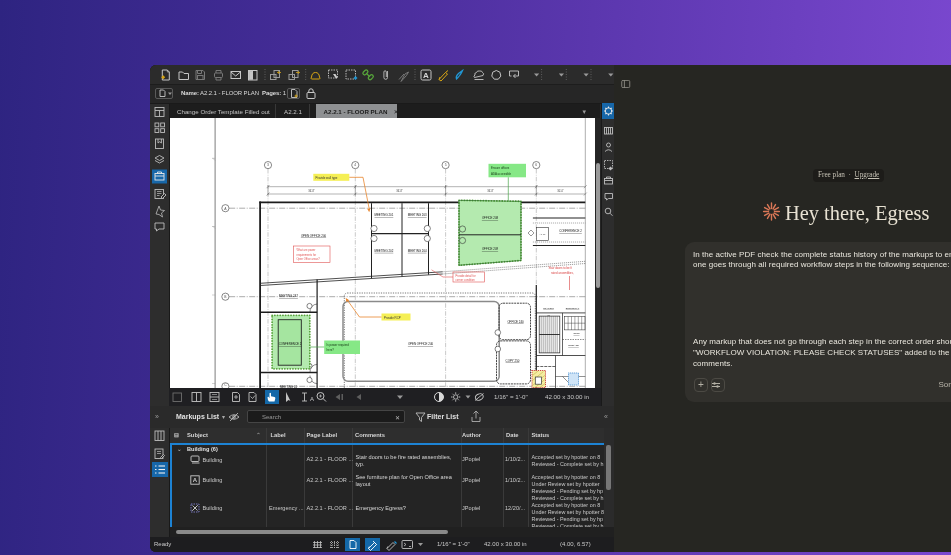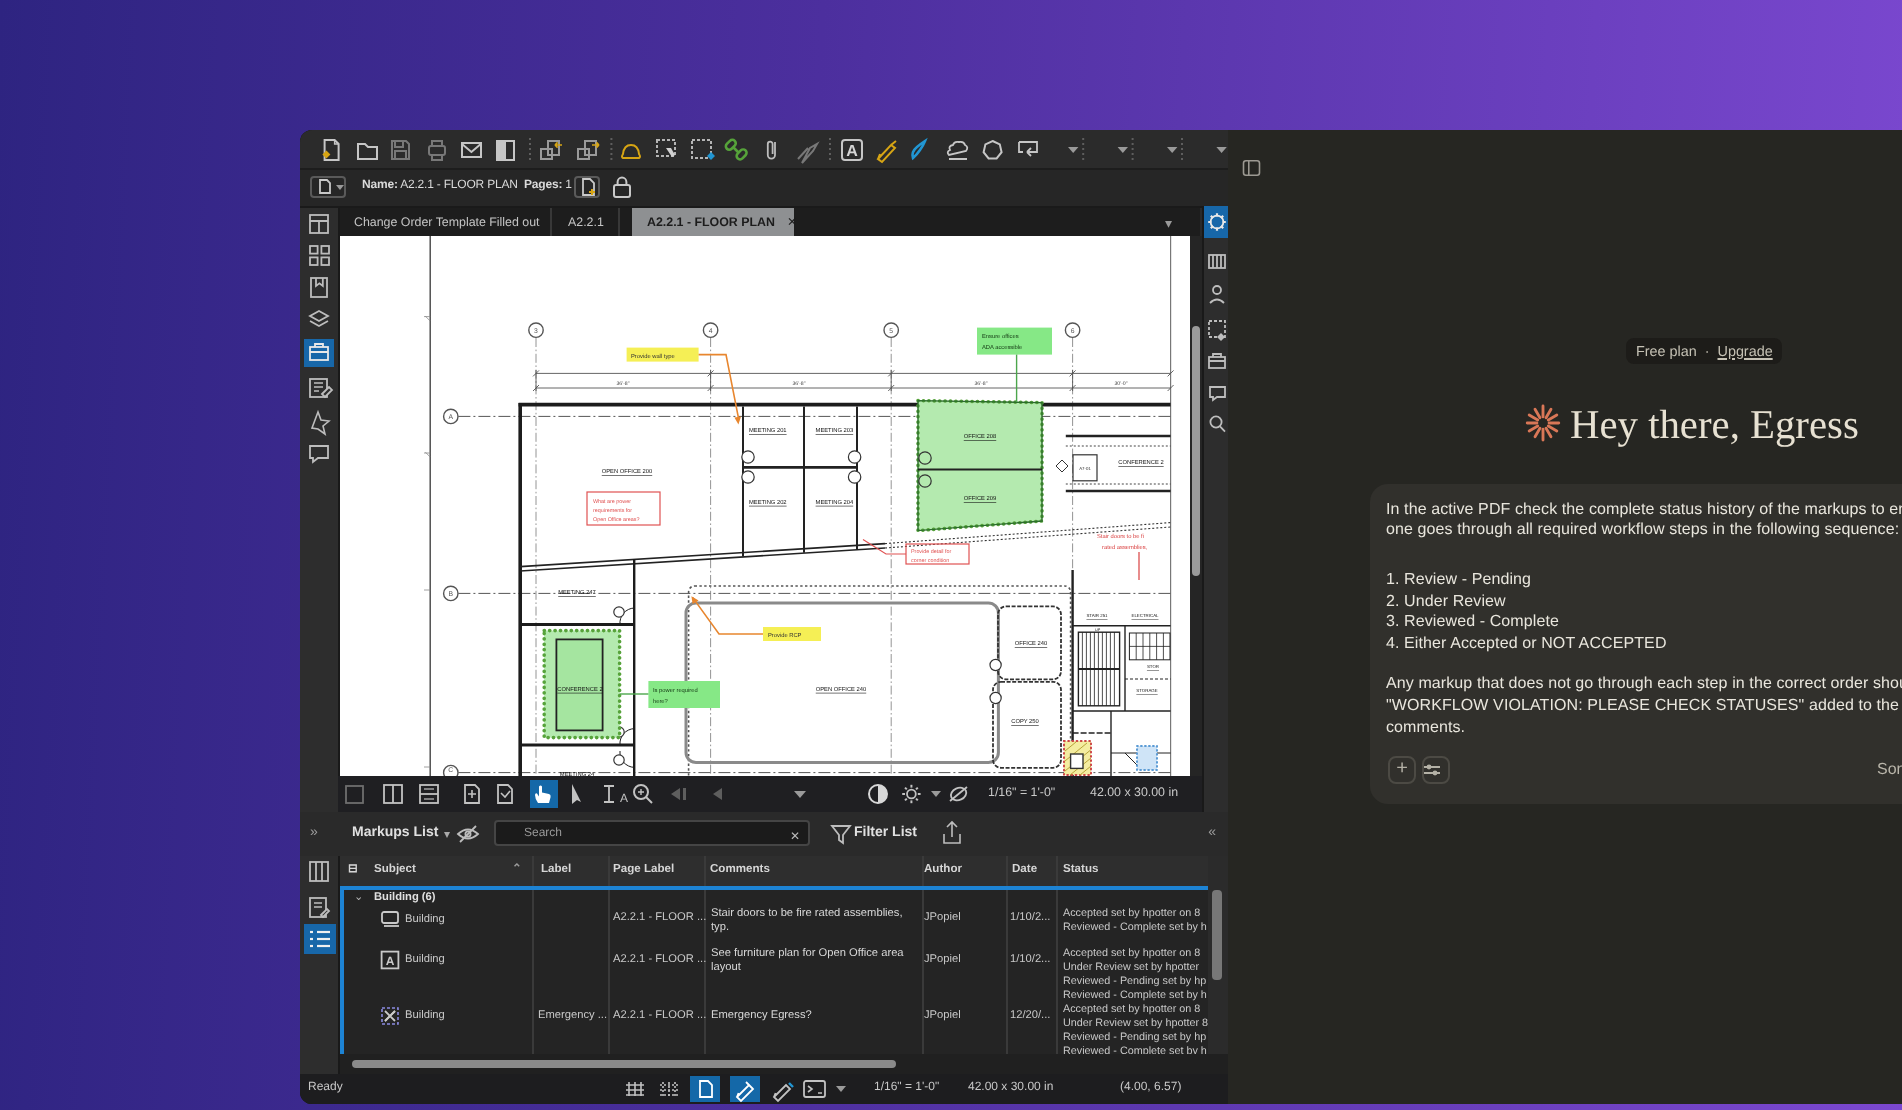--- a/index.html
+++ b/index.html
@@ -21,21 +21,21 @@
 #mlsb { position:absolute; left:0; top:363px; width:20px; height:109px; background:#2d2d2d; border-right:1px solid #191919; }
 #mtable { position:absolute; left:20px; top:363px; width:444px; height:99px; background:#242424; color:#cccccc; }
 .col { position:absolute; top:0; bottom:0; border-left:1px solid #3a3a3a; }
 .hcell { position:absolute; top:0; height:15px; line-height:15px; font-size:5.8px; font-weight:bold; color:#d6d6d6; }
 .cell { position:absolute; font-size:5.6px; color:#c9c9c9; line-height:7px; white-space:nowrap; }
 #hscroll { position:absolute; left:20px; top:462px; width:444px; height:10px; background:#202020; }
 #status { position:absolute; left:0; top:472px; width:464px; height:15px; background:#1d1d1f; color:#c9c9c9; font-size:6px; }
 .st { position:absolute; top:4px; white-space:nowrap; }
 
 #claude { position:absolute; left:614px; top:65px; width:337px; height:487px; background:#262622; color:#e8e2d4; }
-#pill { position:absolute; left:199px; top:103.5px; height:13px; background:#1d1c19; border-radius:4px; font-size:7.2px; color:#c5c1b4; line-height:13px; padding:0 5px; white-space:nowrap; }
+#pill { position:absolute; left:199px; top:103.5px; height:13px; background:#1d1c19; border-radius:4px; font-size:7.2px; color:#c5c1b4; line-height:13px; padding:0 5px; white-space:nowrap;font-family:Liberation Serif, serif; }
 #greet { position:absolute; left:171px; top:137px; font-family:"Liberation Serif", serif; font-size:20.4px; color:#e7e1d2; white-space:nowrap; }
 #card { position:absolute; left:71px; top:176.5px; width:420px; height:160px; background:#31302c; border-radius:9px; }
 #cardtxt,#cardtxt2,#cardtxt3 { position:absolute; left:8px; font-size:8px; line-height:10.8px; color:#e9e6dd; white-space:nowrap; letter-spacing:0.05px; }
 .btn { position:absolute; width:14px; height:14px; border:1px solid #4c4a44; border-radius:4px; color:#b4b1a6; text-align:center; }
 </style>
 </head>
 <body>
 
 <div id="win">
   <div id="tb1">
@@ -656,24 +656,20 @@
       <line x1="2.77" y1="-1.6" x2="7.27" y2="-4.2"></line>
         <line x1="-2.77" y1="1.6" x2="-7.27" y2="4.2"></line>
       <line x1="-2.77" y1="-1.6" x2="-7.27" y2="-4.2"></line>
         <line x1="2.77" y1="1.6" x2="7.27" y2="4.2"></line>
     </g>
   </svg>
   <div id="greet">Hey there, Egress</div>
   <div id="card">
     <div id="cardtxt" style="top:8.2px;">In the active PDF check the complete status history of the markups to ensure each<br>
 one goes through all required workflow steps in the following sequence:</div>
-    <div id="cardtxt2" style="top:43.3px;">1. Review - Pending<br>
-2. Under Review<br>
-3. Reviewed - Complete<br>
-4. Either Accepted or NOT ACCEPTED</div>
     <div id="cardtxt3" style="top:95.8px;">Any markup that does not go through each step in the correct order should have<br>
 "WORKFLOW VIOLATION: PLEASE CHECK STATUSES" added to the end of its<br>
 comments.</div>
     <div class="btn" style="left:9px; top:136px; font-size:10px; line-height:12px;">+</div>
     <div class="btn" style="left:26px; top:136px;">
         <svg width="8" height="8" style="margin-top:2px;" viewBox="0 0 8 8">
           <line x1="0" y1="2.5" x2="8" y2="2.5" stroke="#b4b1a6" stroke-width="1"></line>
           <line x1="0" y1="5.5" x2="8" y2="5.5" stroke="#b4b1a6" stroke-width="1"></line>
           <circle cx="2.5" cy="2.5" r="1.2" fill="#b4b1a6"></circle>
           <circle cx="5.5" cy="5.5" r="1.2" fill="#b4b1a6"></circle>

